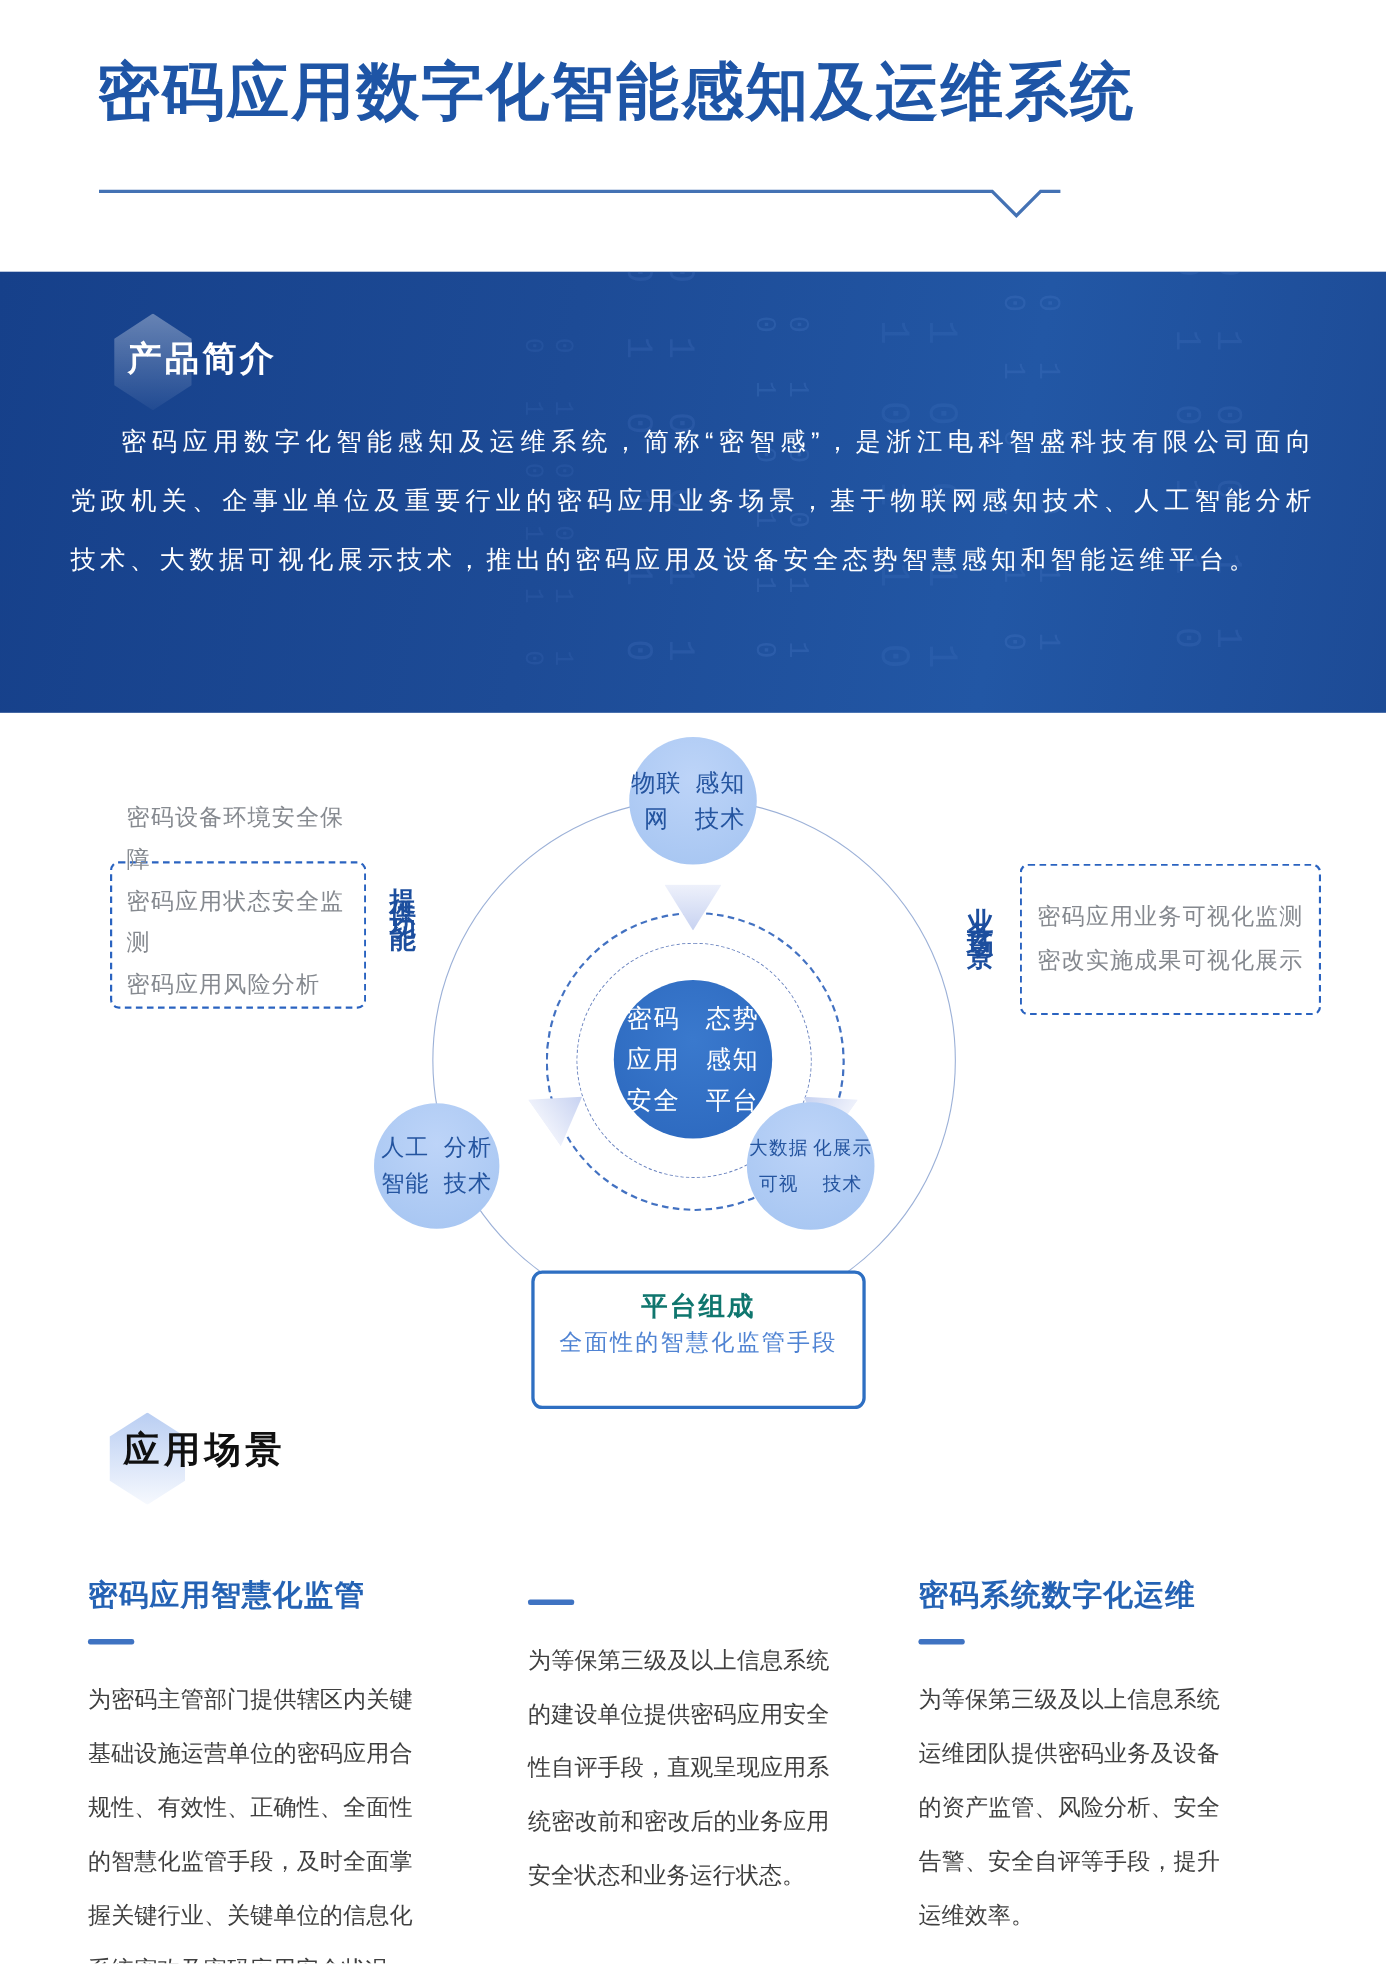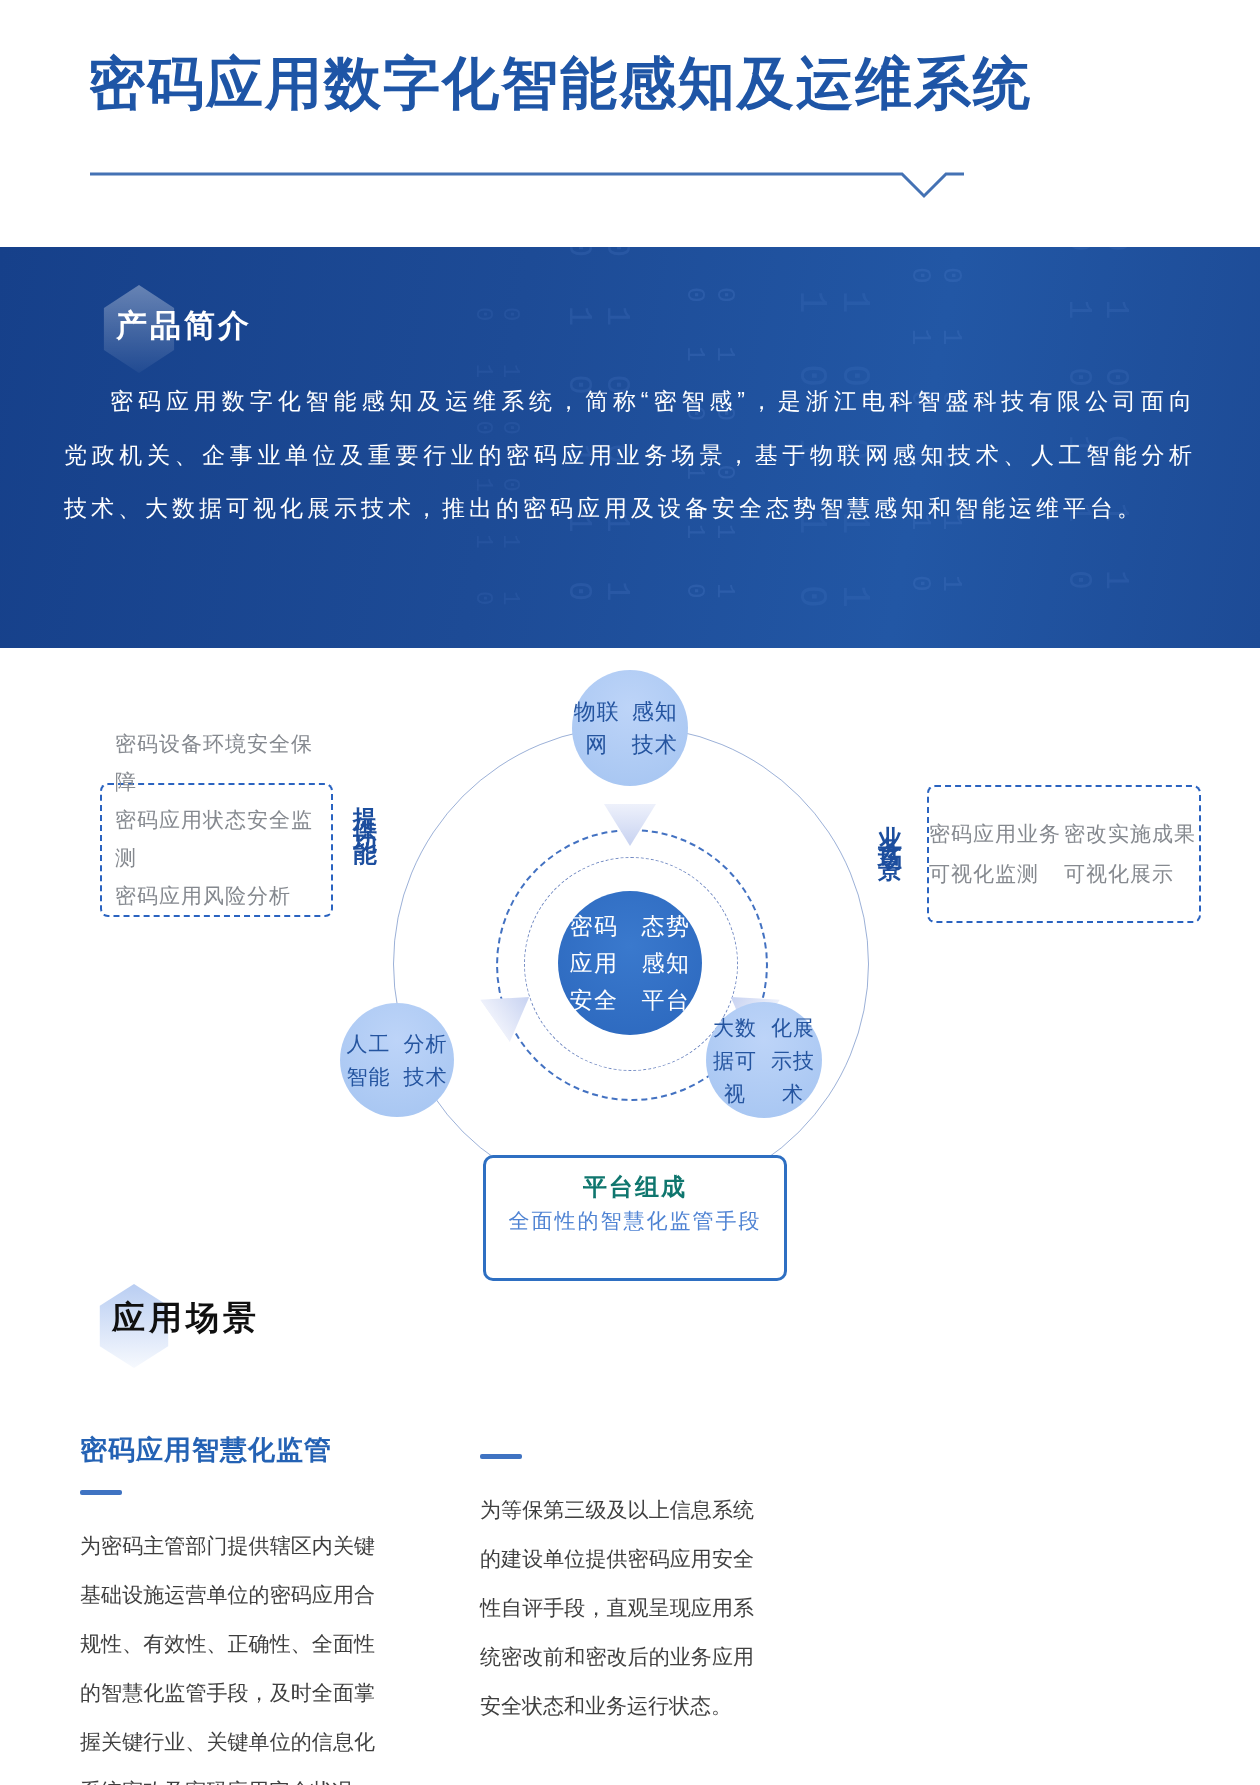--- a/index.html
+++ b/index.html
@@ -69,41 +69,41 @@
     background:radial-gradient(circle at 50% 32%,#bdd4f8,#a4c4f1);
     color:#24549f;font-size:22px;line-height:33px;letter-spacing:1px;
   }
   .bubble.center{
     left:558px;top:243px;width:144px;height:144px;
     background:radial-gradient(circle at 50% 38%,#3a79cd,#2b67bd);
     color:#ffffff;font-size:23px;line-height:37px;letter-spacing:1.5px;
   }
   .bubble.top{left:572px;top:22px;width:116px;height:116px;}
   .bubble.left{left:340px;top:355px;width:114px;height:114px;font-size:21px;}
-  .bubble.right{left:706px;top:354px;width:116px;height:116px;font-size:21px;}
+  .bubble.right{left:679px;top:354px;width:116px;height:116px;font-size:17px;}
   .tri{
     position:absolute;width:52px;height:42px;
     clip-path:polygon(0 0,100% 0,50% 100%);
     background:linear-gradient(180deg,#eef1fb 0%,#c7d2f1 100%);
   }
   .tri.down{left:604px;top:156px;}
   .tri.toleft{left:486px;top:340px;transform:rotate(-125deg);}
   .tri.toright{left:722px;top:340px;transform:rotate(125deg);}
   .dash-box{
     position:absolute;border:2px dashed #2a63c0;border-radius:8px;
     color:#85898f;font-size:21px;letter-spacing:1px;
   }
   .dash-box.func{
     left:100px;top:135px;width:233px;height:134px;
     display:flex;flex-direction:column;justify-content:flex-end;padding-left:13px;box-sizing:border-box;
     line-height:38px;
   }
   .dash-box.scen{
     left:927px;top:137px;width:270px;height:134px;
-    display:flex;flex-direction:row;justify-content:center;align-items:center;
+    display:flex;flex-direction:column;justify-content:center;align-items:center;
     line-height:40px;
   }
   .vlabel{
     position:absolute;writing-mode:vertical-rl;
     font-size:24px;font-weight:bold;color:#1c4e9e;letter-spacing:11px;
   }
   .vlabel.func{left:349px;top:140px;}
   .vlabel.scen{left:874px;top:158px;}
   .platform-box{
     position:absolute;left:483px;top:507px;width:304px;height:126px;box-sizing:border-box;
@@ -210,14 +210,19 @@
 
   <div class="col c1">
     <div class="col-title">密码应用智慧化监管</div>
     <div class="col-dash"></div>
     <div class="col-body">为密码主管部门提供辖区内关键基础设施运营单位的密码应用合规性、有效性、正确性、全面性的智慧化监管手段，及时全面掌握关键行业、关键单位的信息化系统密改及密码应用安全状况。</div>
   </div>
   <div class="col c2">
     <div class="col-dash"></div>
     <div class="col-body">为等保第三级及以上信息系统的建设单位提供密码应用安全性自评手段，直观呈现应用系统密改前和密改后的业务应用安全状态和业务运行状态。</div>
   </div>
+  <div class="col c3">
+    <div class="col-title">密码系统数字化运维</div>
+    <div class="col-dash"></div>
+    <div class="col-body">为等保第三级及以上信息系统运维团队提供密码业务及设备的资产监管、风险分析、安全告警、安全自评等手段，提升运维效率。</div>
+  </div>
 
 </div>
 
 </body></html>

